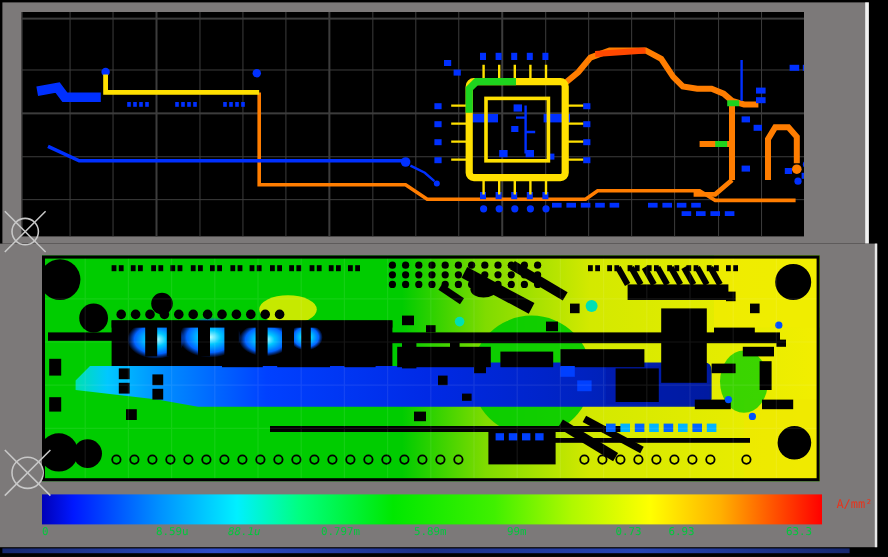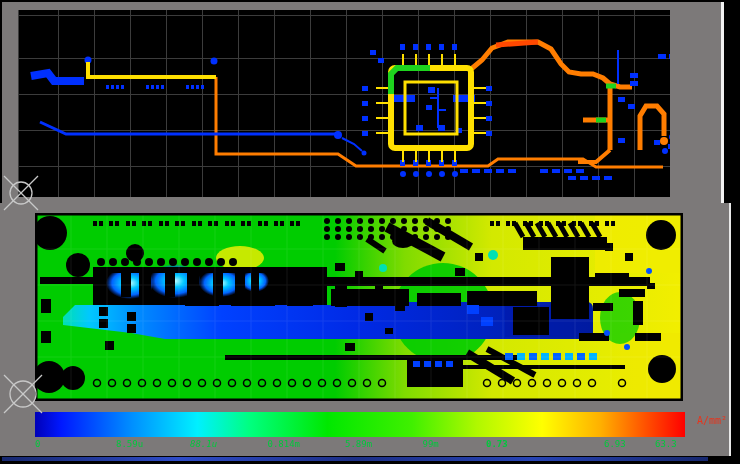--- a/index.html
+++ b/index.html
@@ -477,27 +477,27 @@
           <line x1="0" y1="108" x2="648" y2="108"></line>
           <line x1="0" y1="144" x2="648" y2="144"></line>
       </g>
       <rect x="1" y="1" width="646" height="186" fill="none" stroke="#000" stroke-width="3"></rect>
     </svg>
   </div>
 
   <div id="color-scale-bar" class="abs" style="background: linear-gradient(to right, rgb(0, 0, 184) 0%, rgb(0, 24, 255) 4%, rgb(0, 144, 255) 15%, rgb(0, 240, 255) 25%, rgb(0, 255, 128) 33%, rgb(0, 232, 0) 45%, rgb(64, 240, 0) 58%, rgb(176, 248, 0) 68%, rgb(255, 255, 0) 78%, rgb(255, 176, 0) 87%, rgb(255, 80, 0) 94%, rgb(255, 0, 0) 100%);"></div>
   <div id="scale-tick-row" class="abs">
       <span style="left: 0px;">0</span>
-      <span style="left: 81px;">8.59u</span>
+      <span style="left: 95px;">8.59u</span>
       <span style="left: 155px; font-style: italic;">88.1u</span>
-      <span style="left: 232.5px;">0.814m</span>
+      <span style="left: 232.5px;">0.797m</span>
       <span style="left: 310px;">5.89m</span>
       <span style="left: 387.5px;">99m</span>
-      <span style="left: 451px; font-weight: bold;">0.73</span>
-      <span style="left: 569px;">6.93</span>
+      <span style="left: 478px;">0.73</span>
+      <span style="left: 522px;">6.93</span>
       <span style="left: 620px;">63.3</span>
     </div>
   <div id="unit-label" class="abs">A/mm²</div>
 </div>
 
 <svg class="abs origin-marker" style="left:-1px;top:171px" width="44" height="44">
   <circle cx="22" cy="22" r="11" fill="none" stroke="#c8c8c8" stroke-width="1.3"></circle>
   <line x1="5" y1="5" x2="39" y2="39" stroke="#c8c8c8" stroke-width="1.3"></line>
   <line x1="39" y1="5" x2="5" y2="39" stroke="#c8c8c8" stroke-width="1.3"></line>
 </svg>

